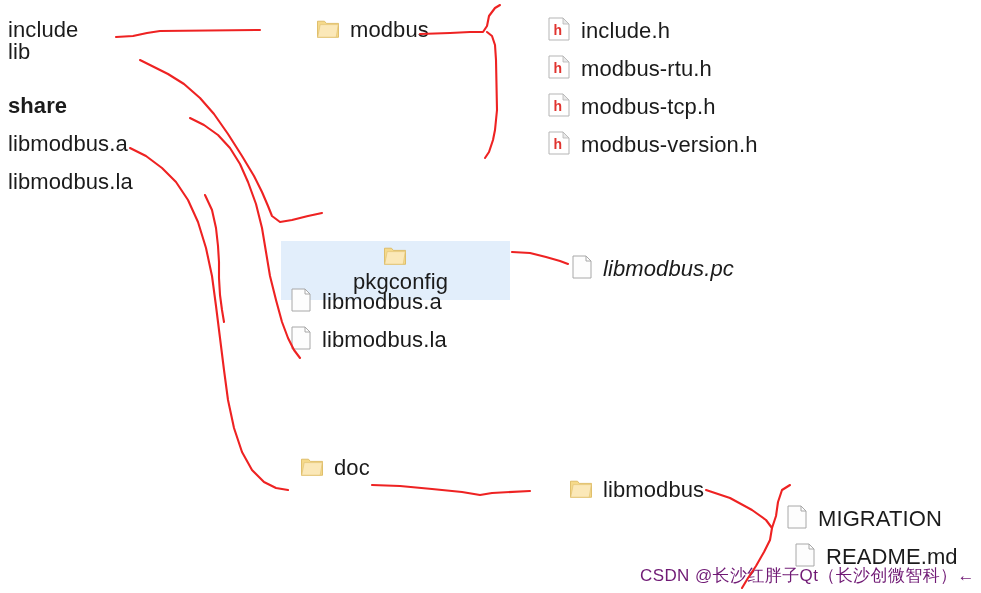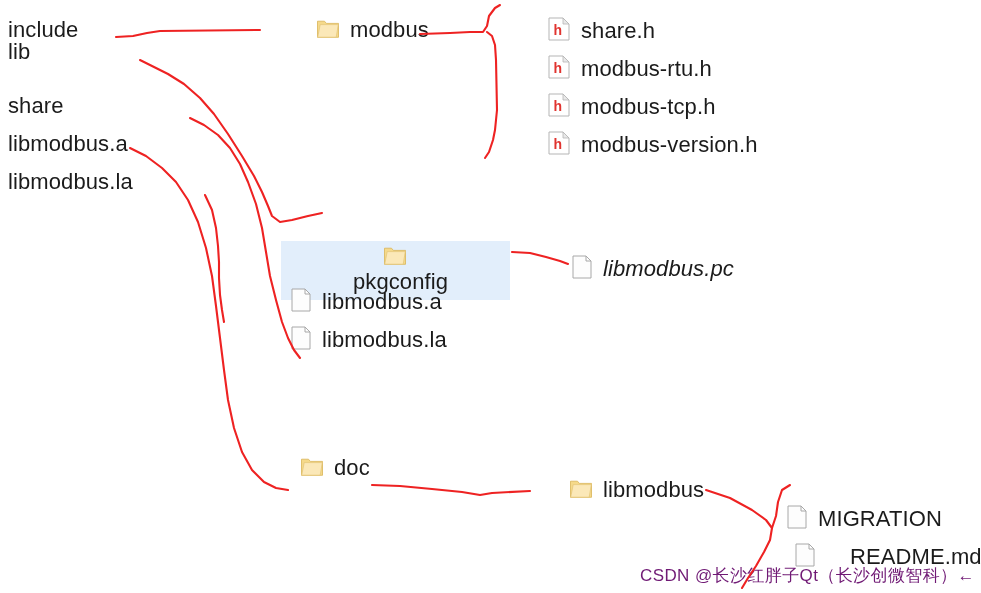--- a/index.html
+++ b/index.html
@@ -128,21 +128,21 @@
                M772,528 L770,540 L764,552 L756,566 L748,578 L742,588"></path>
     </g>
   </svg>
 
   <div class="row plain" style="left:8px; top:17px;">
     <span class="label">include</span>
   </div>
   <div class="row plain" style="left:8px; top:39px;text-align:center;">
     <span class="label">lib</span>
   </div>
-  <div class="row plain" style="left:8px; top:93px;">
+  <div class="row plain" style="left:8px; top:93px;font-weight:bold;">
     <span class="label">share</span>
   </div>
   <div class="row plain" style="left:8px; top:131px;">
     <span class="label">libmodbus.a</span>
   </div>
   <div class="row plain" style="left:8px; top:169px;">
     <span class="label">libmodbus.la</span>
   </div>
 
   <div class="row" style="left:281px; top:17px;margin-left:36px;">
@@ -156,21 +156,21 @@
   </div>
 
   <div class="row" style="left:548px; top:17px;">
     <span class="icon">
       <svg class="icon-h" viewBox="0 0 22 24" xmlns="http://www.w3.org/2000/svg">
         <path d="M1 1 L15 1 L21 7 L21 23 L1 23 Z" fill="#ffffff" stroke="#b5b5b5" stroke-width="1"></path>
         <path d="M15 1 L15 7 L21 7 Z" fill="#e9e9e9" stroke="#b5b5b5" stroke-width="0.8"></path>
         <text x="5.5" y="18" font-family="Liberation Sans, sans-serif" font-size="14" font-weight="bold" fill="#e0332f">h</text>
       </svg>
     </span>
-    <span class="label">share.h</span>
+    <span class="label">include.h</span>
   </div>
   <div class="row" style="left:548px; top:55px;">
     <span class="icon">
       <svg class="icon-h" viewBox="0 0 22 24" xmlns="http://www.w3.org/2000/svg">
         <path d="M1 1 L15 1 L21 7 L21 23 L1 23 Z" fill="#ffffff" stroke="#b5b5b5" stroke-width="1"></path>
         <path d="M15 1 L15 7 L21 7 Z" fill="#e9e9e9" stroke="#b5b5b5" stroke-width="0.8"></path>
         <text x="5.5" y="18" font-family="Liberation Sans, sans-serif" font-size="14" font-weight="bold" fill="#e0332f">h</text>
       </svg>
     </span>
     <span class="label">modbus-rtu.h</span>
@@ -259,21 +259,21 @@
   <div class="row" style="left:760px; top:505px;margin-left:27px;">
     <span class="icon">
       <svg class="icon-file" viewBox="0 0 20 24" xmlns="http://www.w3.org/2000/svg">
         <path d="M1 1 L14 1 L19 6 L19 23 L1 23 Z" fill="#fdfdfd" stroke="#a8a8a8" stroke-width="1"></path>
         <path d="M14 1 L14 6 L19 6" fill="none" stroke="#a8a8a8" stroke-width="1"></path>
       </svg>
     </span>
     <span class="label">MIGRATION</span>
   </div>
 
-  <div class="row" style="left:795px; top:543px;gap:24px;">
+  <div class="row" style="left:795px; top:543px;">
     <span class="icon">
       <svg class="icon-file" viewBox="0 0 20 24" xmlns="http://www.w3.org/2000/svg">
         <path d="M1 1 L14 1 L19 6 L19 23 L1 23 Z" fill="#fdfdfd" stroke="#a8a8a8" stroke-width="1"></path>
         <path d="M14 1 L14 6 L19 6" fill="none" stroke="#a8a8a8" stroke-width="1"></path>
       </svg>
     </span>
     <span class="label">README.md</span>
   </div>
 
   <div class="watermark" style="left:640px; top:564px;">CSDN @长沙红胖子Qt（长沙创微智科）←</div>

